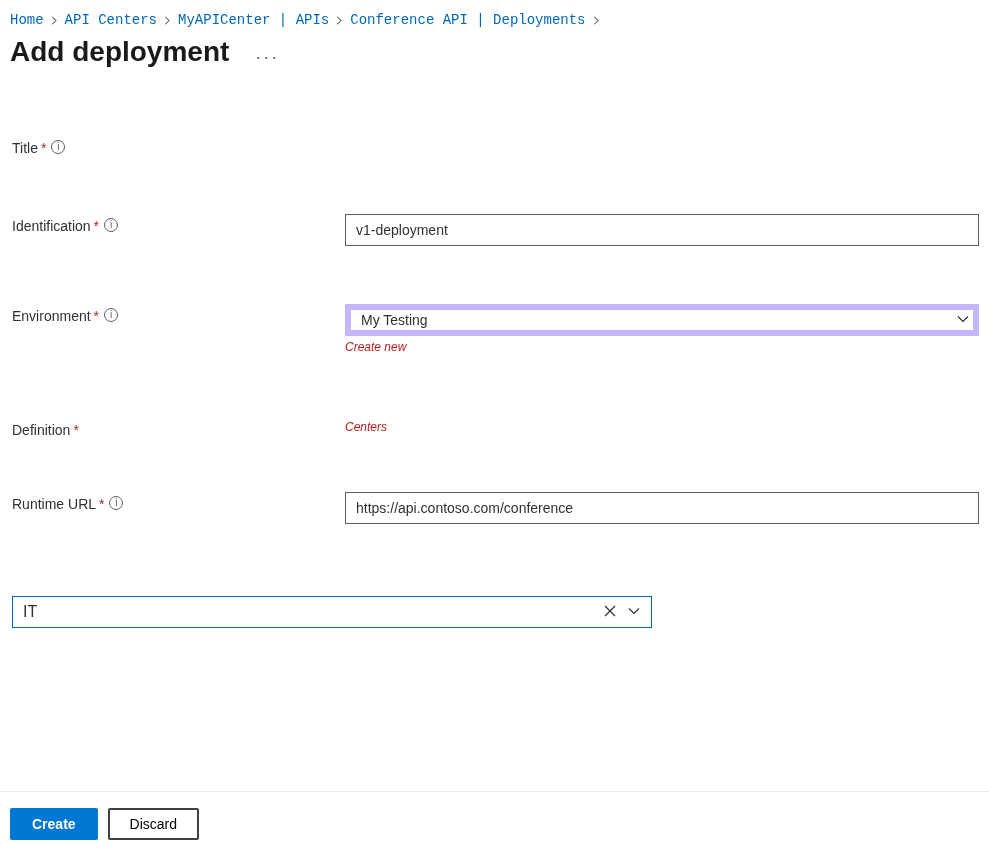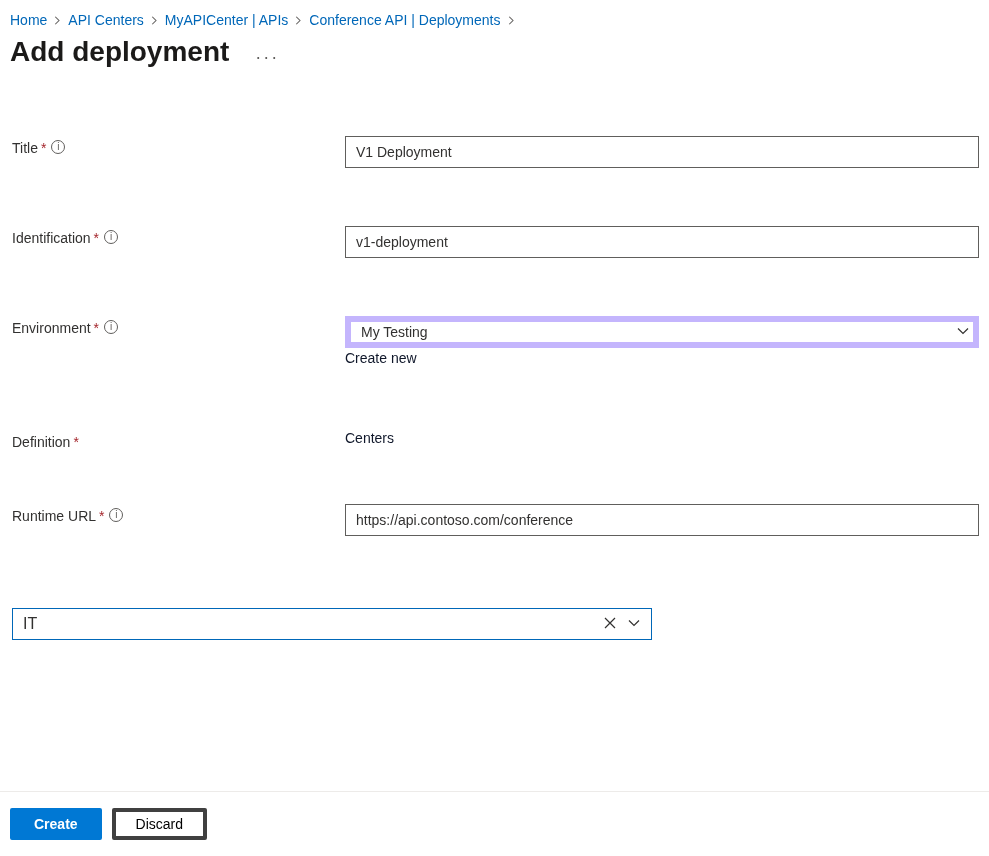--- a/index.html
+++ b/index.html
@@ -15,20 +15,21 @@
       width: 989px;
       height: 856px;
       position: relative;
     }
     .breadcrumb {
       display: flex;
       align-items: center;
       padding: 12px 10px 0 10px;
       gap: 6px;
       flex-wrap: nowrap;
+      font-family: Liberation Mono, monospace;
     }
     .breadcrumb a {
       color: #0067b8;
       text-decoration: none;
       font-size: 14px;
     }
     .chev {
       color: #323130;
       font-size: 14px;
       display: inline-flex;
@@ -166,42 +167,43 @@
       position: absolute;
       right: 8px;
       top: 50%;
       transform: translateY(-50%);
       color: #323130;
       cursor: pointer;
       padding: 4px;
       line-height: 1;
     }
     .link-text {
-      color: #0f172a;
-      font-size: 14px;
+      color: #b91c1c;
+      font-size: 12px;
       cursor: pointer;
       display: inline-block;
+      font-style: italic;
     }
     .create-new-row {
       margin-top: 2px;
     }
     .footer {
       position: absolute;
       left: 0;
       right: 0;
       bottom: 0;
       border-top: 1px solid #edebe9;
       padding: 16px 10px;
       display: flex;
       gap: 10px;
     }
     .btn {
       height: 32px;
       padding: 0 20px;
-      border: 4px solid #404040;
+      border: 2px solid #404040;
       background: #fff;
       font-family: inherit;
       font-size: 14px;
       cursor: pointer;
       border-radius: 2px;
     }
     .btn.primary {
       background: #0078d4;
       border-color: #0078d4;
       color: #fff;
@@ -258,23 +260,20 @@
 </div>
 
 <div class="form">
 
   <div class="row">
     <div class="label-col">
       <span class="label-text">Title</span>
       <span class="req">*</span>
       <span class="info-icon">i</span>
     </div>
-    <div class="field-col">
-      <input type="text" class="text-input" value="V1 Deployment" style="">
-    </div>
   </div>
 
   <div class="row">
     <div class="label-col">
       <span class="label-text">Identification</span>
       <span class="req">*</span>
       <span class="info-icon">i</span>
     </div>
     <div class="field-col">
       <input type="text" class="text-input" value="v1-deployment" style="">

